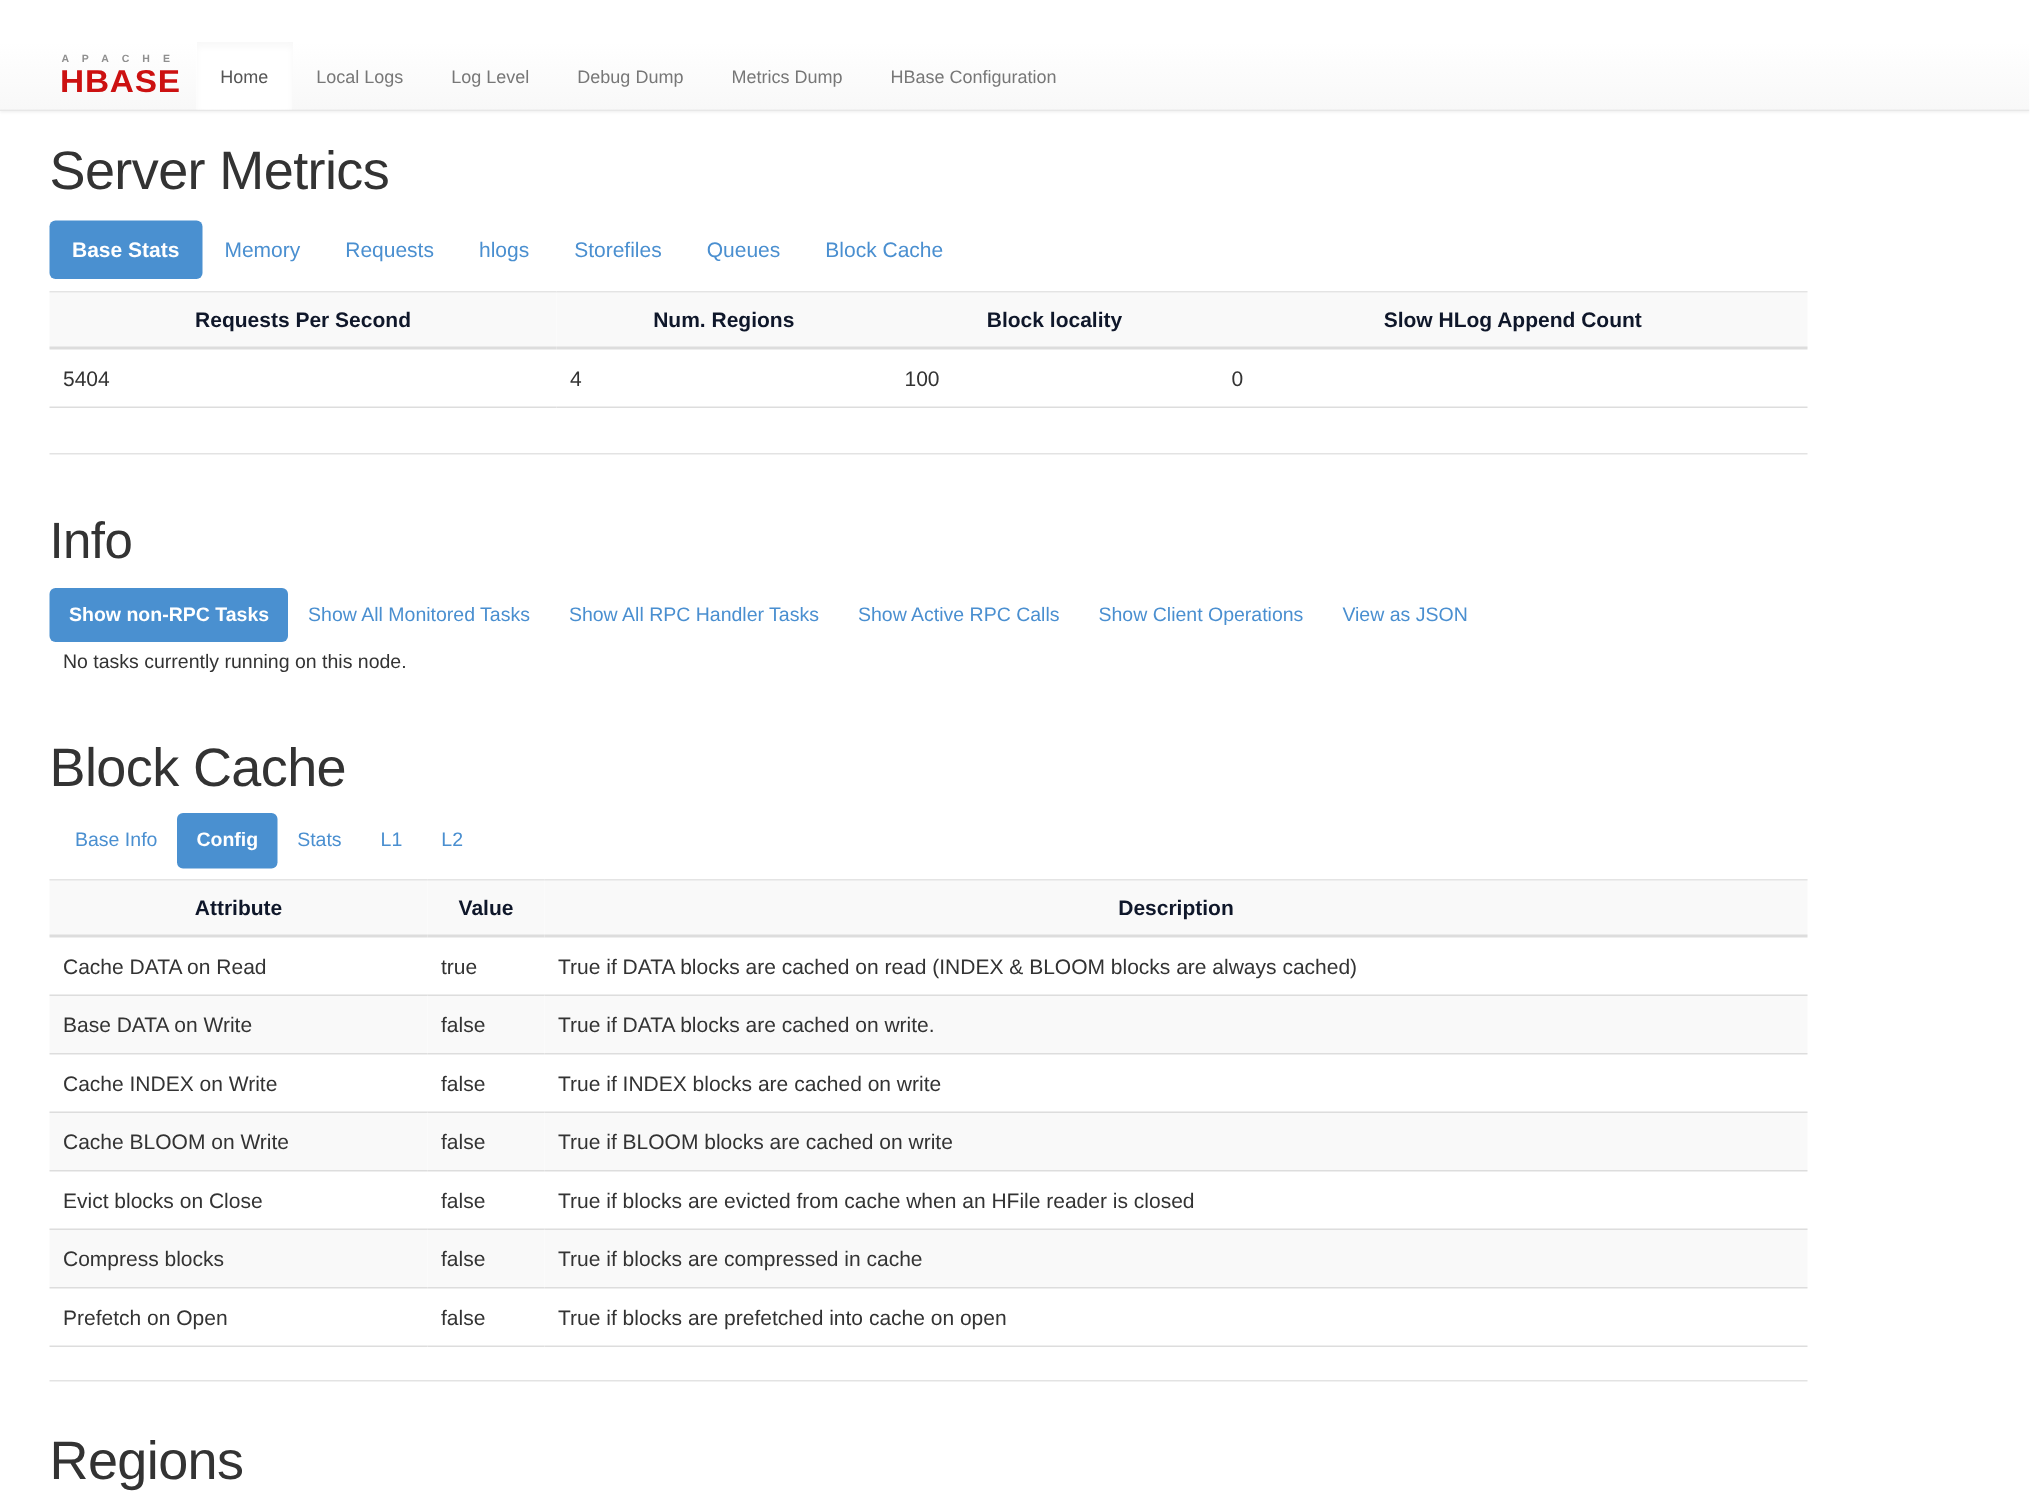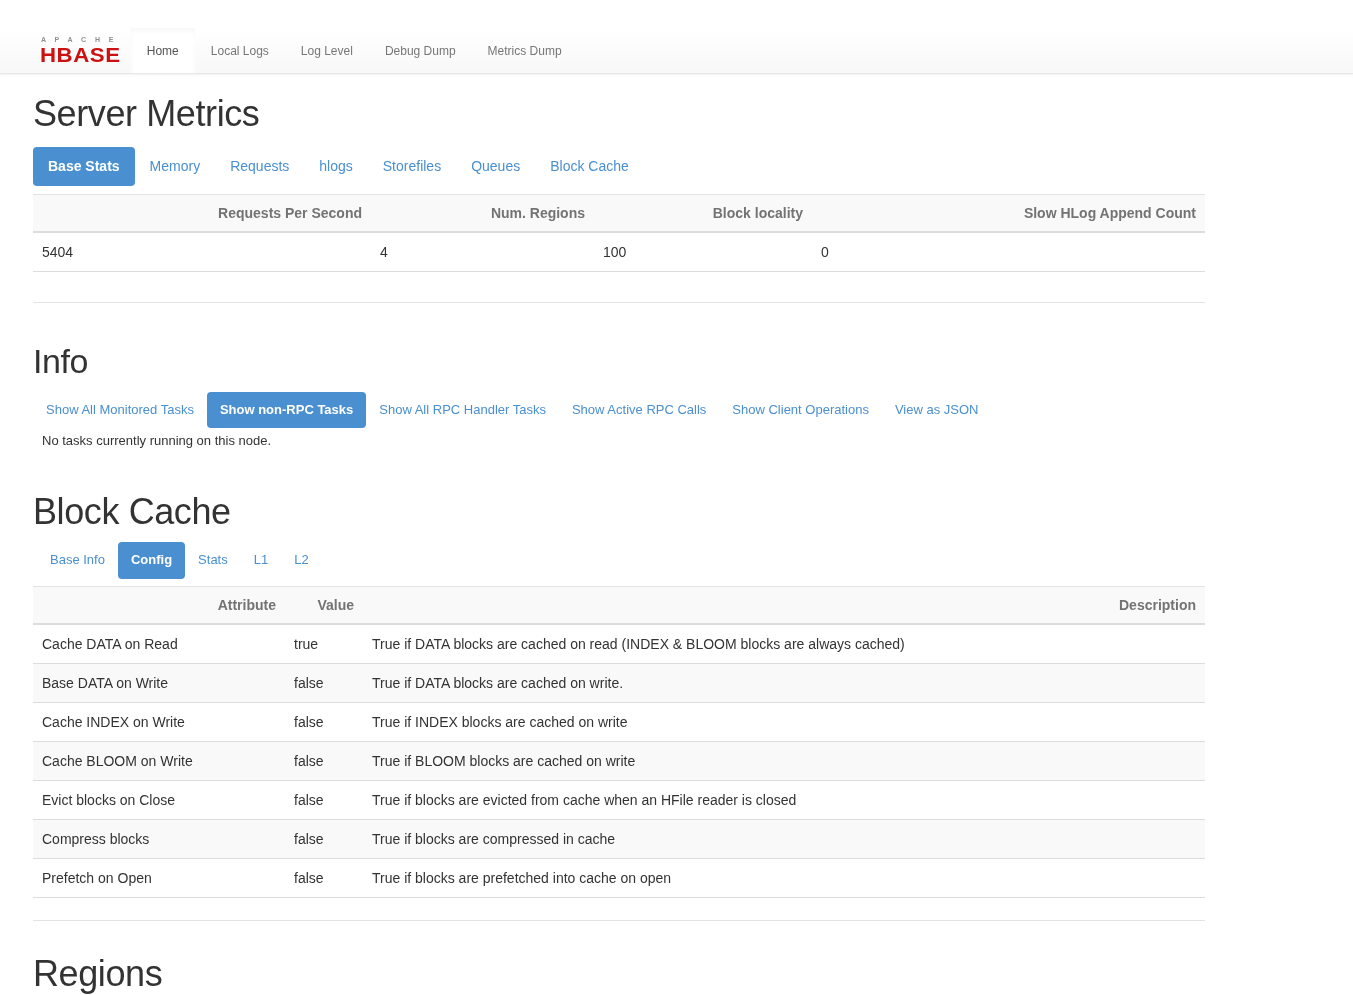--- a/index.html
+++ b/index.html
@@ -116,23 +116,23 @@
   }
   .pill-sm.active { font-weight: bold; }
 
   
   table {
     border-collapse: collapse;
     width: 1172px;
     font-size: 14px;
   }
   thead th {
-    text-align: right;
+    text-align: center;
     font-weight: bold;
-    color: #737373;
+    color: #0f172a;
     padding: 10px 9px;
     background: #f9f9f9;
     border-bottom: 2px solid #dddddd;
     border-top: 1px solid #e4e4e4;
     white-space: nowrap;
   }
   tbody td {
     padding: 11px 9px;
     color: #333333;
     border-top: 1px solid #dddddd;
@@ -173,20 +173,21 @@
   <a class="navbar-brand" href="#">
     <span class="brand-apache">A P A C H E</span>
     <span class="brand-hbase">HBASE</span>
   </a>
   <div class="nav-items" id="navbar-links">
       <a class="nav-item active" href="#">Home</a>
       <a class="nav-item" href="#">Local Logs</a>
       <a class="nav-item" href="#">Log Level</a>
       <a class="nav-item" href="#">Debug Dump</a>
       <a class="nav-item" href="#">Metrics Dump</a>
+      <a class="nav-item" href="#">HBase Configuration</a>
     </div>
 </div>
 
 <div class="container">
 
   <h1 class="mt-h1">Server Metrics</h1>
   <div class="pill-row mt-pills" id="server-metrics-tabs">
       <a class="pill active" href="#">Base Stats</a>
       <a class="pill" href="#">Memory</a>
       <a class="pill" href="#">Requests</a>
@@ -219,22 +220,22 @@
             <td>0</td>
           </tr>
         </tbody>
     </table>
   </div>
   <div style="height:30px"></div>
   <hr>
 
   <h1 class="section-title-sm" style="margin-top:40px">Info</h1>
   <div class="pill-row" style="margin-top:11px" id="tasks-tabs">
+      <a class="pill pill-sm active" href="#">Show non-RPC Tasks</a>
       <a class="pill pill-sm" href="#">Show All Monitored Tasks</a>
-      <a class="pill pill-sm active" href="#">Show non-RPC Tasks</a>
       <a class="pill pill-sm" href="#">Show All RPC Handler Tasks</a>
       <a class="pill pill-sm" href="#">Show Active RPC Calls</a>
       <a class="pill pill-sm" href="#">Show Client Operations</a>
       <a class="pill pill-sm" href="#">View as JSON</a>
     </div>
   <div class="muted-note" style="margin-top:4px;margin-left:9px">No tasks currently running on this node.</div>
 
   <h1 style="margin-top:41px">Block Cache</h1>
   <div class="pill-row" style="margin-top:11px;margin-left:4px" id="block-cache-tabs">
       <a class="pill pill-sm" href="#">Base Info</a>

